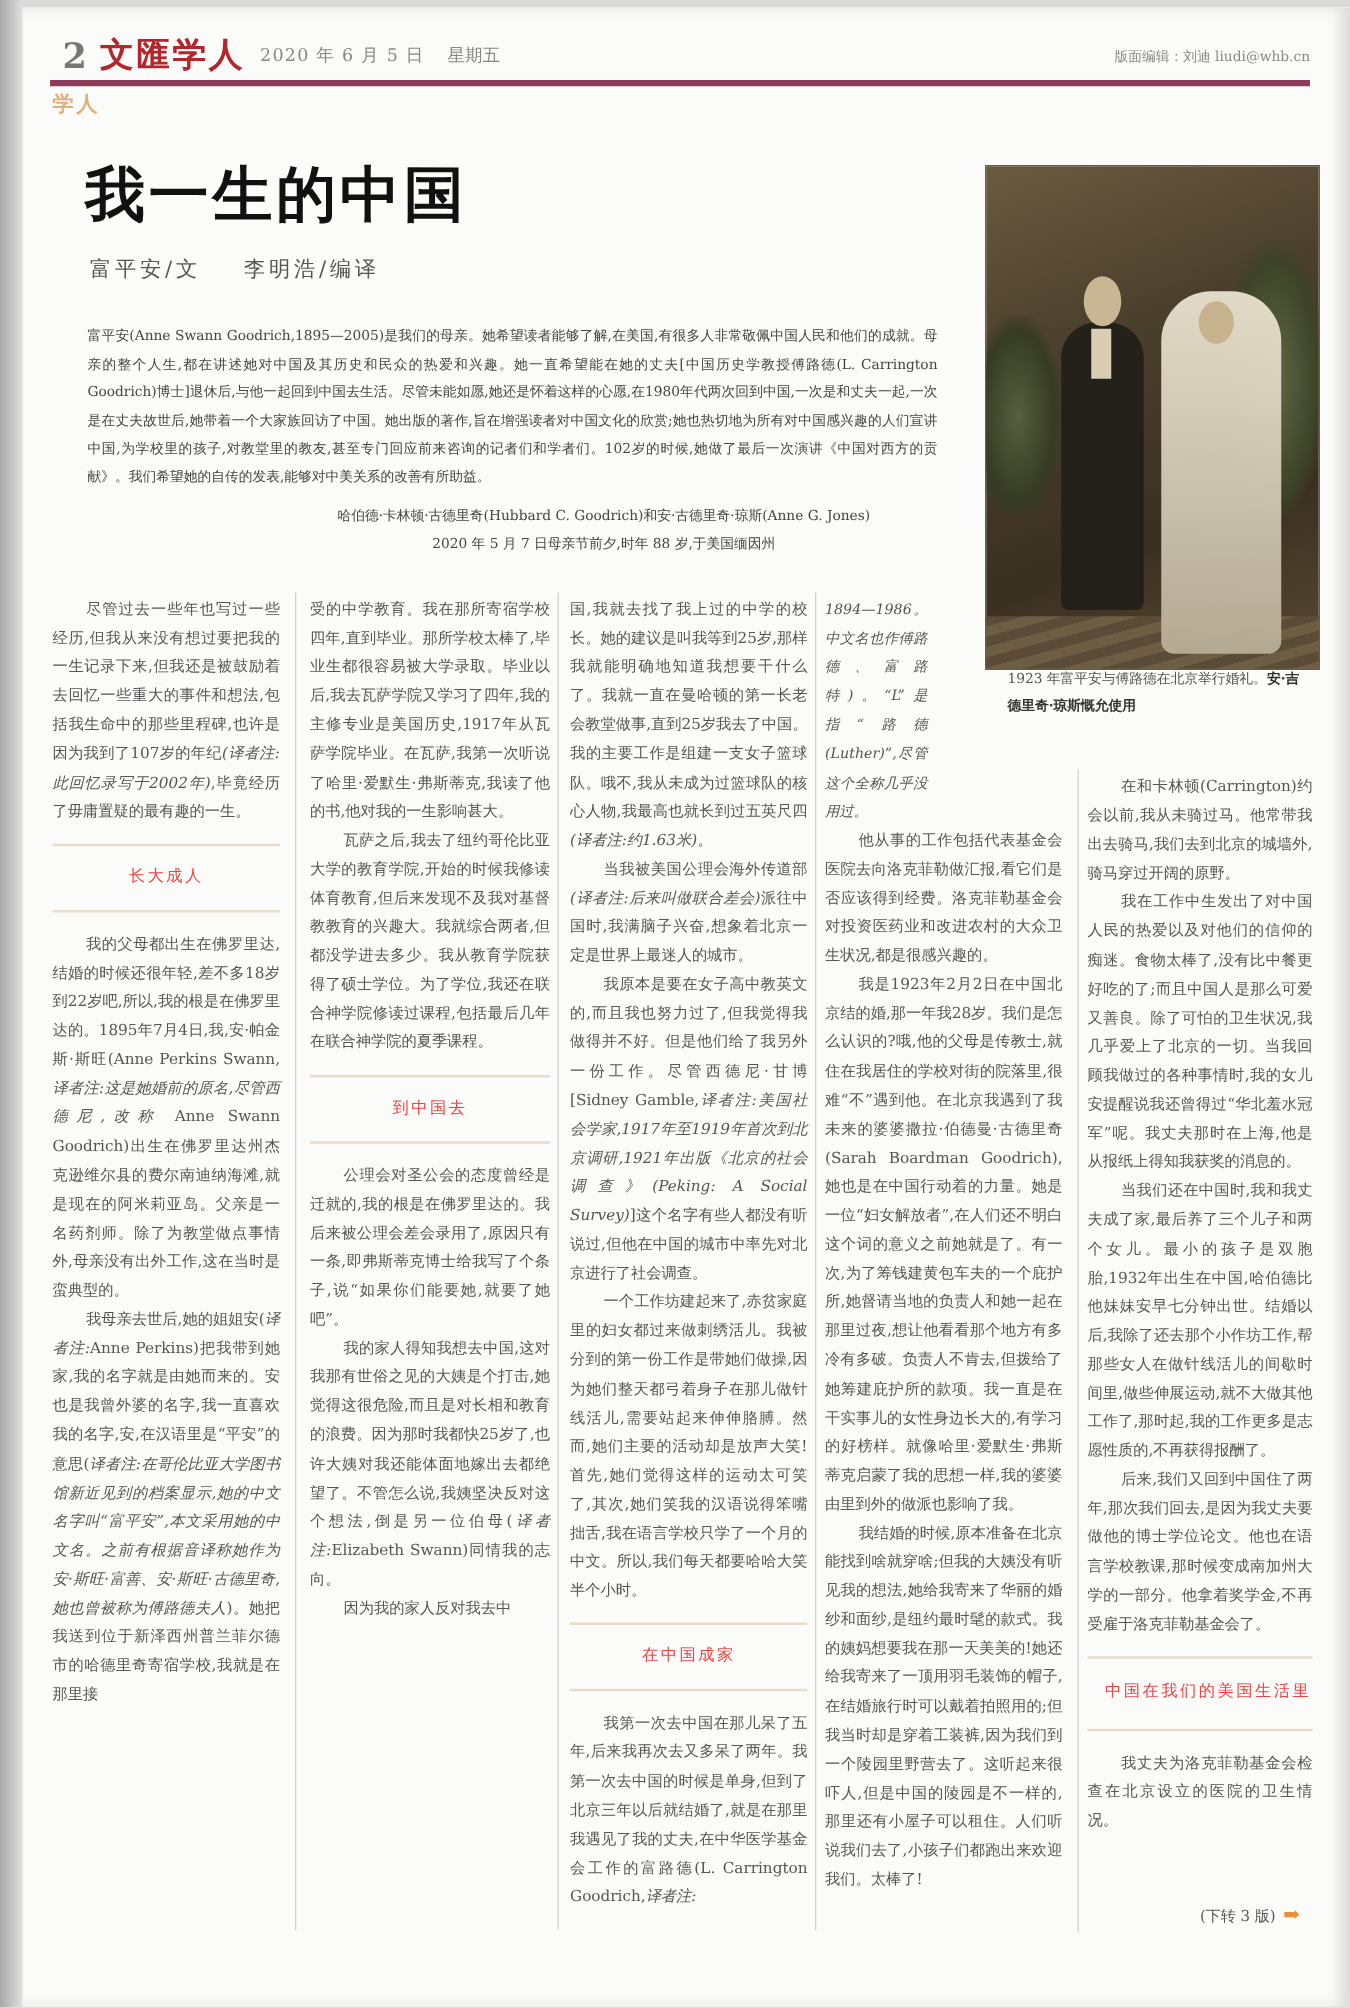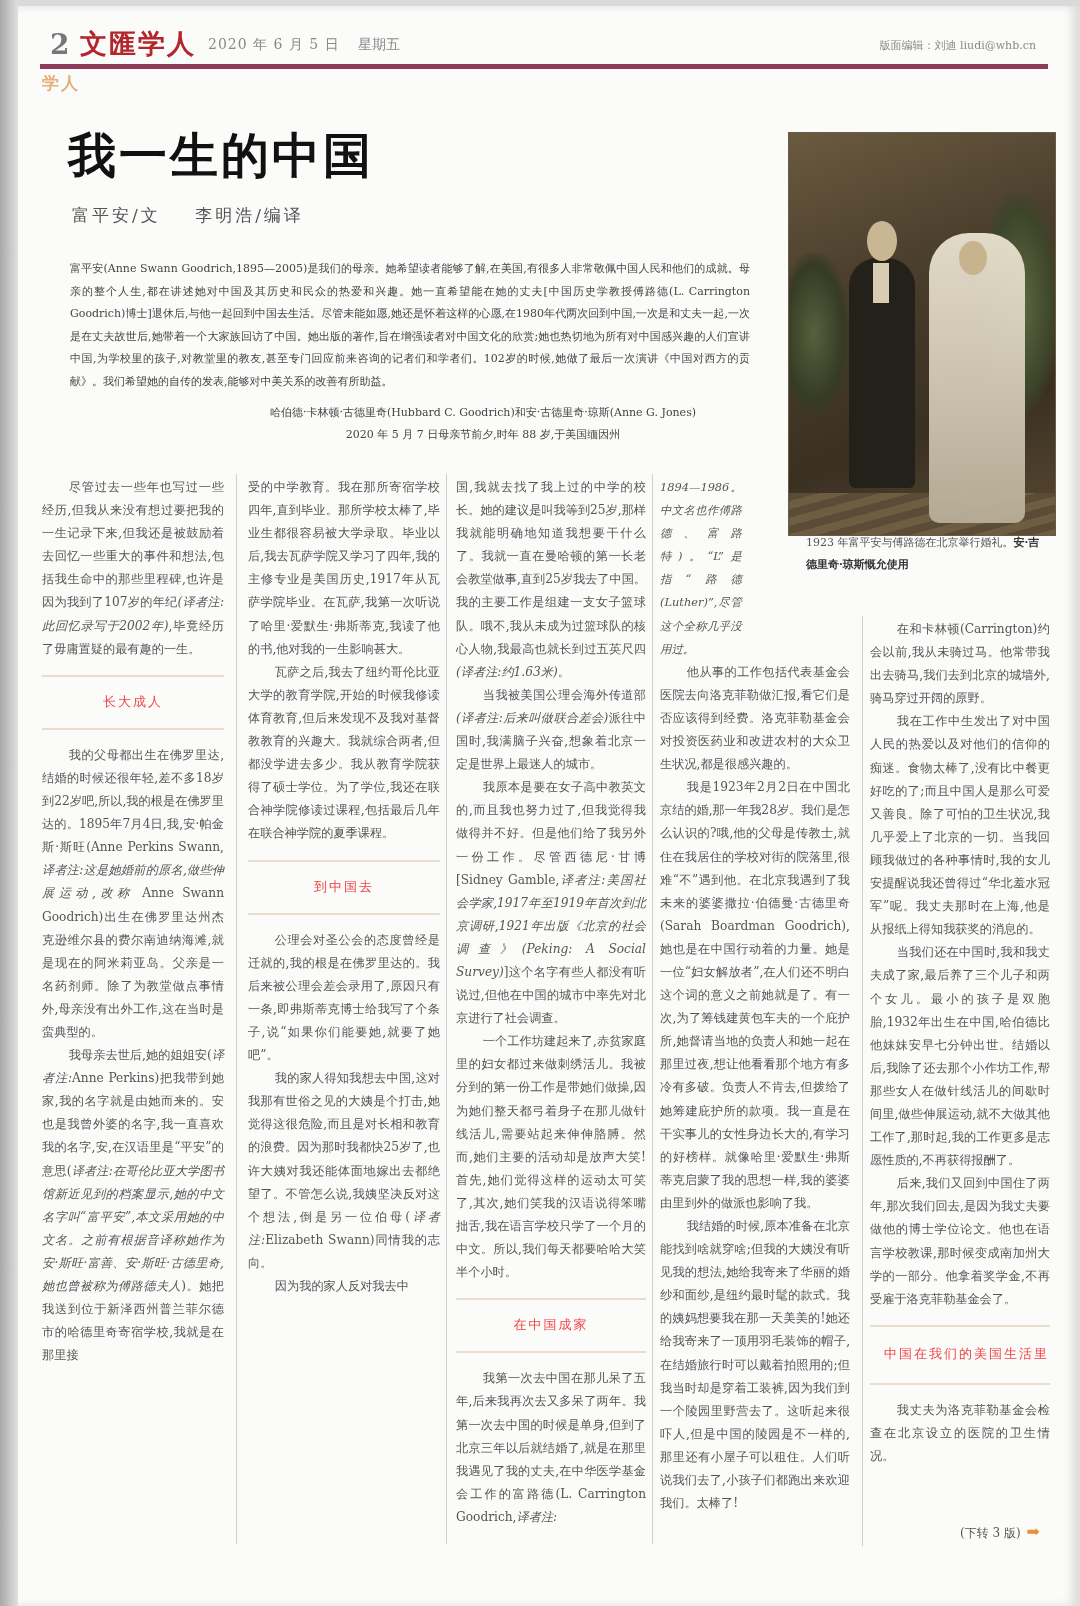--- a/index.html
+++ b/index.html
@@ -9,21 +9,21 @@
     position: absolute; left: 18px; top: 6px; width: 1062px; height: 1600px;
     background: #fbfbfa;
     box-shadow: -8px 0 10px rgba(0,0,0,0.12) inset;
   }
   .spine { position: absolute; left: 0; top: 0; width: 18px; height: 1606px; background: linear-gradient(to right, #a8a8a8, #e0e0e0); }
   .masthead { position: absolute; left: 22px; top: 18px; width: 1020px; height: 40px; }
   .page-num { position: absolute; left: 10px; top: 4px; font-size: 28px; font-weight: bold; color: #777; font-family: "DejaVu Serif", serif; }
   .paper-name { position: absolute; left: 40px; top: 2px; font-size: 27px; font-weight: bold; color: #b3262c; letter-spacing: 2px; font-family: "DejaVu Serif", serif; }
   .issue-date { position: absolute; left: 168px; top: 12px; font-size: 14px; color: #888; letter-spacing: 1px; }
   .issue-weekday { position: absolute; left: 318px; top: 12px; font-size: 14px; color: #888; }
-  .editor { position: absolute; right: 24px; top: 14px; font-size: 11px; color: #888; padding-left: 32px; }
+  .editor { position: absolute; right: 12px; top: 14px; font-size: 11px; color: #888; padding-left: 32px; }
   .rule-main { position: absolute; left: 22px; top: 58px; width: 1008px; height: 5px; background: #8e3b5a; }
   .section-tag { position: absolute; left: 24px; top: 66px; font-size: 17px; font-weight: bold; color: #e4b07a; letter-spacing: 2px; }
 
   .headline { position: absolute; left: 50px; top: 118px; font-size: 48px; font-weight: bold; color: #111; letter-spacing: 3px; font-family: "DejaVu Serif", serif; }
   .byline { position: absolute; left: 54px; top: 198px; font-size: 17px; color: #555; letter-spacing: 3px; }
   .byline span { margin-right: 26px; }
 
   .intro { position: absolute; left: 52px; top: 252px; width: 680px; font-size: 11px; line-height: 22.5px; color: #444; text-align: justify; font-family: "DejaVu Serif", serif; }
   .intro-sign { position: absolute; right: 350px; top: 396px; font-size: 11px; color: #444; text-align: center; line-height: 22px; }
 
@@ -97,21 +97,21 @@
     <div class="bride"></div>
     <div class="bride-head"></div>
   </div>
   <div class="caption">
     <span>1923 年富平安与傅路德在北京举行婚礼。</span><span class="credit">安·吉德里奇·琼斯慨允使用</span>
   </div>
 
   <div class="col col-1">
     <p><span>尽管过去一些年也写过一些经历,但我从来没有想过要把我的一生记录下来,但我还是被鼓励着去回忆一些重大的事件和想法,包括我生命中的那些里程碑,也许是因为我到了107岁的年纪</span><span class="note">(译者注:此回忆录写于2002年)</span><span>,毕竟经历了毋庸置疑的最有趣的一生。</span></p>
     <div class="subhead">长大成人</div>
-    <p><span>我的父母都出生在佛罗里达,结婚的时候还很年轻,差不多18岁到22岁吧,所以,我的根是在佛罗里达的。1895年7月4日,我,安·帕金斯·斯旺(Anne Perkins Swann,</span><span class="note">译者注:这是她婚前的原名,做些伸展运动,改称</span> <span>Anne Swann Goodrich)出生在佛罗里达州杰克逊维尔县的费尔南迪纳海滩,就是现在的阿米莉亚岛。父亲是一名药剂师。除了为教堂做点事情外,母亲没有出外工作,这在当时是蛮典型的。</span></p>
+    <p><span>我的父母都出生在佛罗里达,结婚的时候还很年轻,差不多18岁到22岁吧,所以,我的根是在佛罗里达的。1895年7月4日,我,安·帕金斯·斯旺(Anne Perkins Swann,</span><span class="note">译者注:这是她婚前的原名,尽管西德尼,改称</span> <span>Anne Swann Goodrich)出生在佛罗里达州杰克逊维尔县的费尔南迪纳海滩,就是现在的阿米莉亚岛。父亲是一名药剂师。除了为教堂做点事情外,母亲没有出外工作,这在当时是蛮典型的。</span></p>
     <p><span>我母亲去世后,她的姐姐安(</span><span class="note">译者注:</span><span>Anne Perkins)把我带到她家,我的名字就是由她而来的。安也是我曾外婆的名字,我一直喜欢我的名字,安,在汉语里是“平安”的意思(</span><span class="note">译者注:在哥伦比亚大学图书馆新近见到的档案显示,她的中文名字叫“富平安”,本文采用她的中文名。之前有根据音译称她作为安·斯旺·富善、安·斯旺·古德里奇,她也曾被称为傅路德夫人</span><span>)。她把我送到位于新泽西州普兰菲尔德市的哈德里奇寄宿学校,我就是在那里接</span></p>
   </div>
   <div class="col-divider" style="left:218px;"></div>
 
   <div class="col col-2">
     <p class="cont">受的中学教育。我在那所寄宿学校四年,直到毕业。那所学校太棒了,毕业生都很容易被大学录取。毕业以后,我去瓦萨学院又学习了四年,我的主修专业是美国历史,1917年从瓦萨学院毕业。在瓦萨,我第一次听说了哈里·爱默生·弗斯蒂克,我读了他的书,他对我的一生影响甚大。</p>
     <p>瓦萨之后,我去了纽约哥伦比亚大学的教育学院,开始的时候我修读体育教育,但后来发现不及我对基督教教育的兴趣大。我就综合两者,但都没学进去多少。我从教育学院获得了硕士学位。为了学位,我还在联合神学院修读过课程,包括最后几年在联合神学院的夏季课程。</p>
     <div class="subhead">到中国去</div>
     <p>公理会对圣公会的态度曾经是迁就的,我的根是在佛罗里达的。我后来被公理会差会录用了,原因只有一条,即弗斯蒂克博士给我写了个条子,说“如果你们能要她,就要了她吧”。</p>
     <p><span>我的家人得知我想去中国,这对我那有世俗之见的大姨是个打击,她觉得这很危险,而且是对长相和教育的浪费。因为那时我都快25岁了,也许大姨对我还能体面地嫁出去都绝望了。不管怎么说,我姨坚决反对这个想法,倒是另一位伯母(</span><span class="note">译者注:</span><span>Elizabeth Swann)同情我的志向。</span></p>

